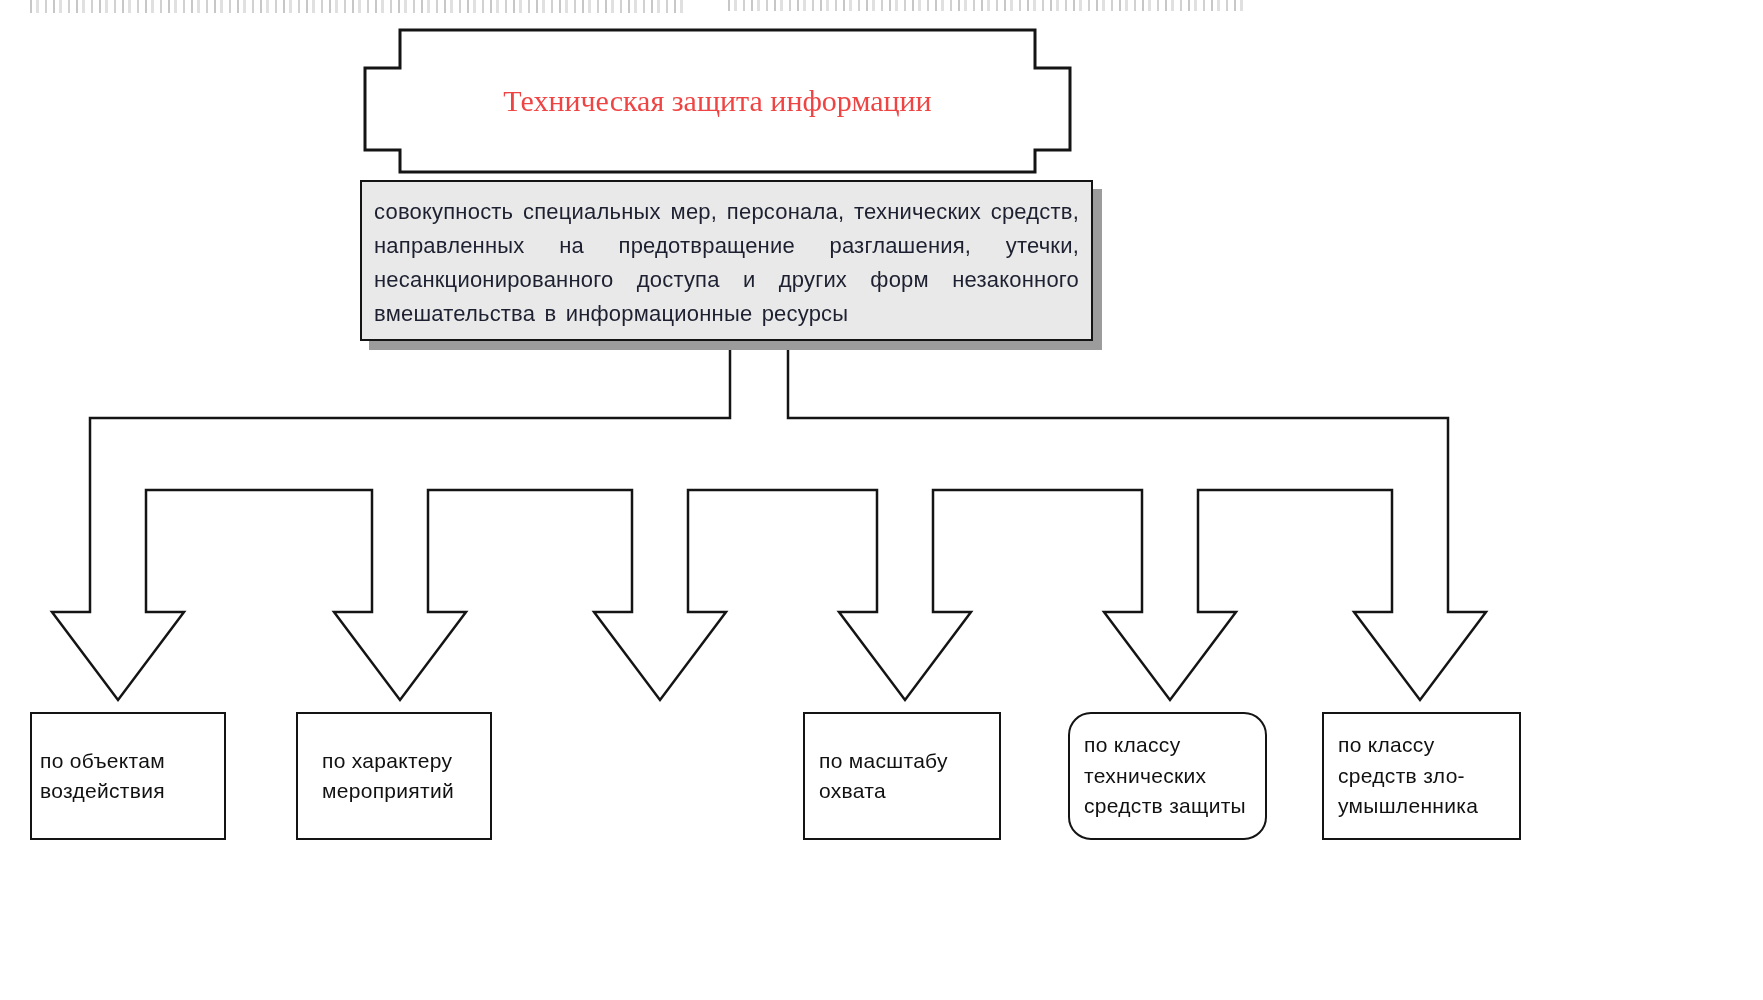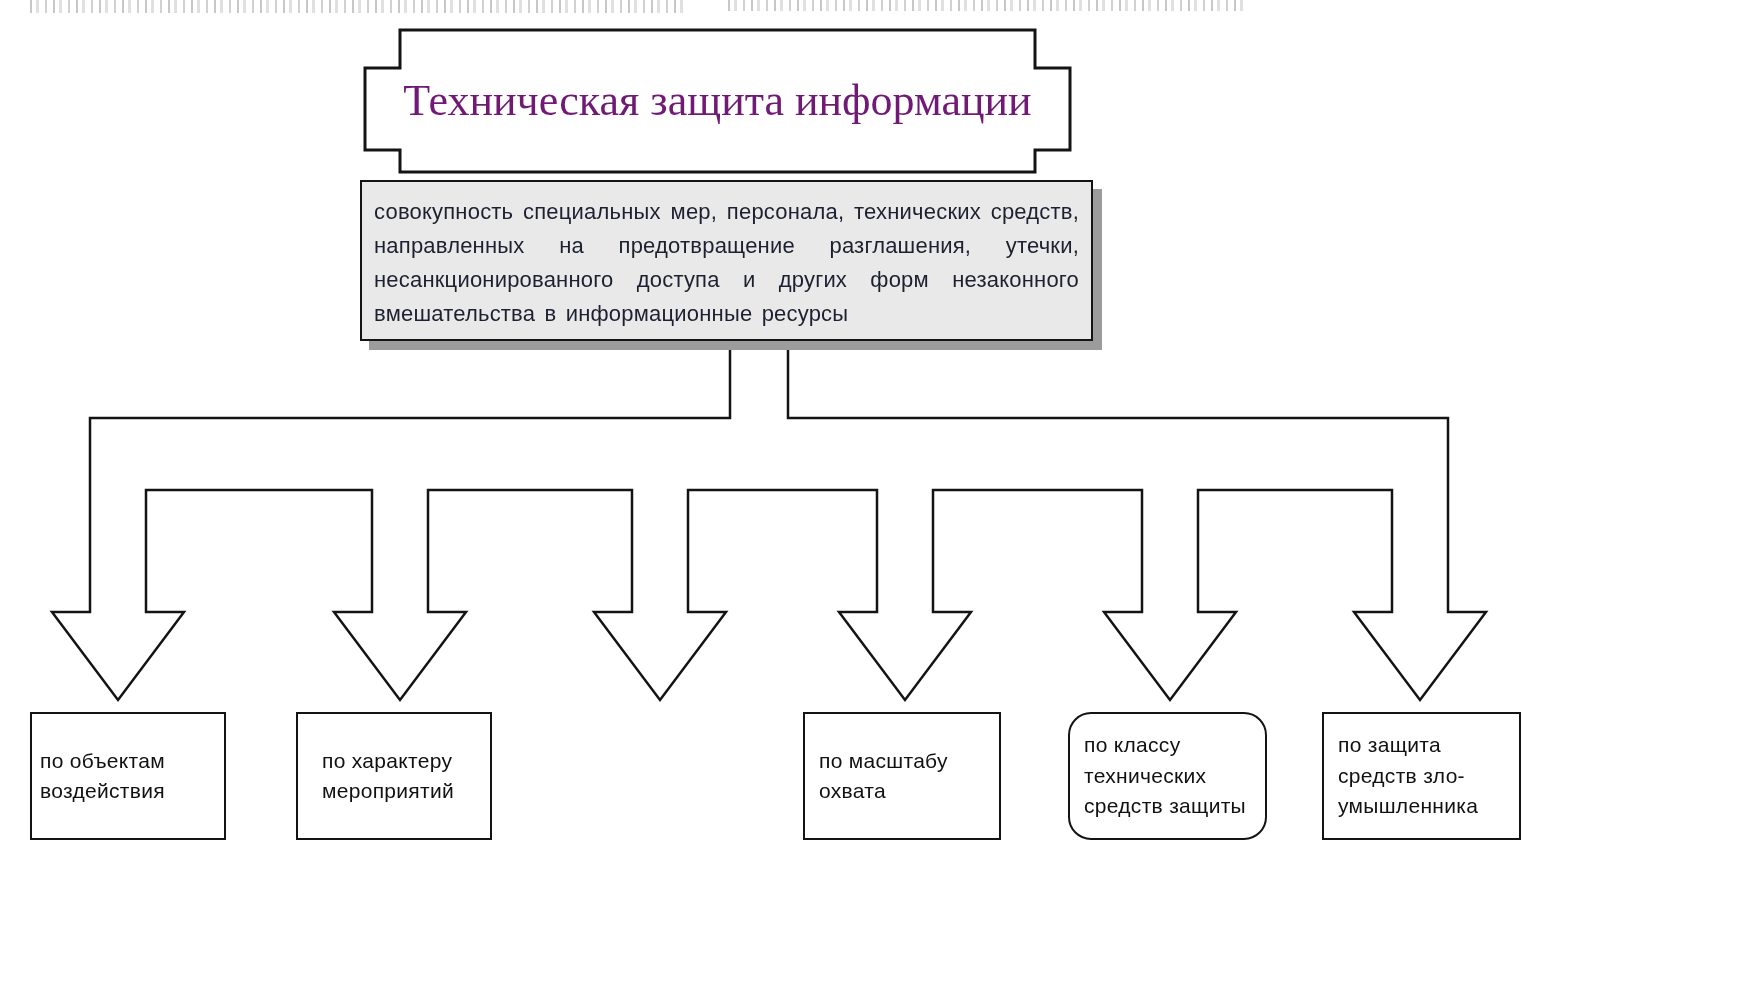--- a/index.html
+++ b/index.html
@@ -27,21 +27,21 @@
       rgba(140,140,140,.6) 6px 9px, transparent 9px 15px,
       rgba(110,110,110,.7) 15px 17px, transparent 17px 23px);
     opacity:.45;
     filter:blur(.4px);
   }
 
   .plaque-title{
     position:absolute;left:400px;top:30px;width:635px;height:142px;
     display:flex;align-items:center;justify-content:center;text-align:center;
     font-family:"Liberation Serif", serif;
-    font-size:44px;line-height:1.28;color:#701a75;
+    font-size:30px;line-height:1.28;color:#ef4444;
   }
 
   .definition-box{
     position:absolute;left:360px;top:180px;width:733px;height:161px;
     background:var(--defbg,#e9e9e9);
     border:2px solid var(--line,#141414);
     box-shadow:9px 9px 0 var(--shadow,#9c9c9c);
     box-sizing:border-box;
   }
   .definition-box p{
@@ -96,16 +96,16 @@
   <div class="category-box" style="left:296px;width:196px;padding-left:24px;">
     <span>по характеру мероприятий</span>
   </div>
   <div class="category-box" style="left:803px;width:198px;">
     <span>по масштабу охвата</span>
   </div>
   <div class="category-box" style="left:1068px;width:199px;border-radius:23px;">
     <span>по классу технических средств защиты</span>
   </div>
   <div class="category-box" style="left:1322px;width:199px;">
-    <span>по защита средств зло-умышленника</span>
+    <span>по классу средств зло-умышленника</span>
   </div>
 
 </div>
 
 </body></html>

